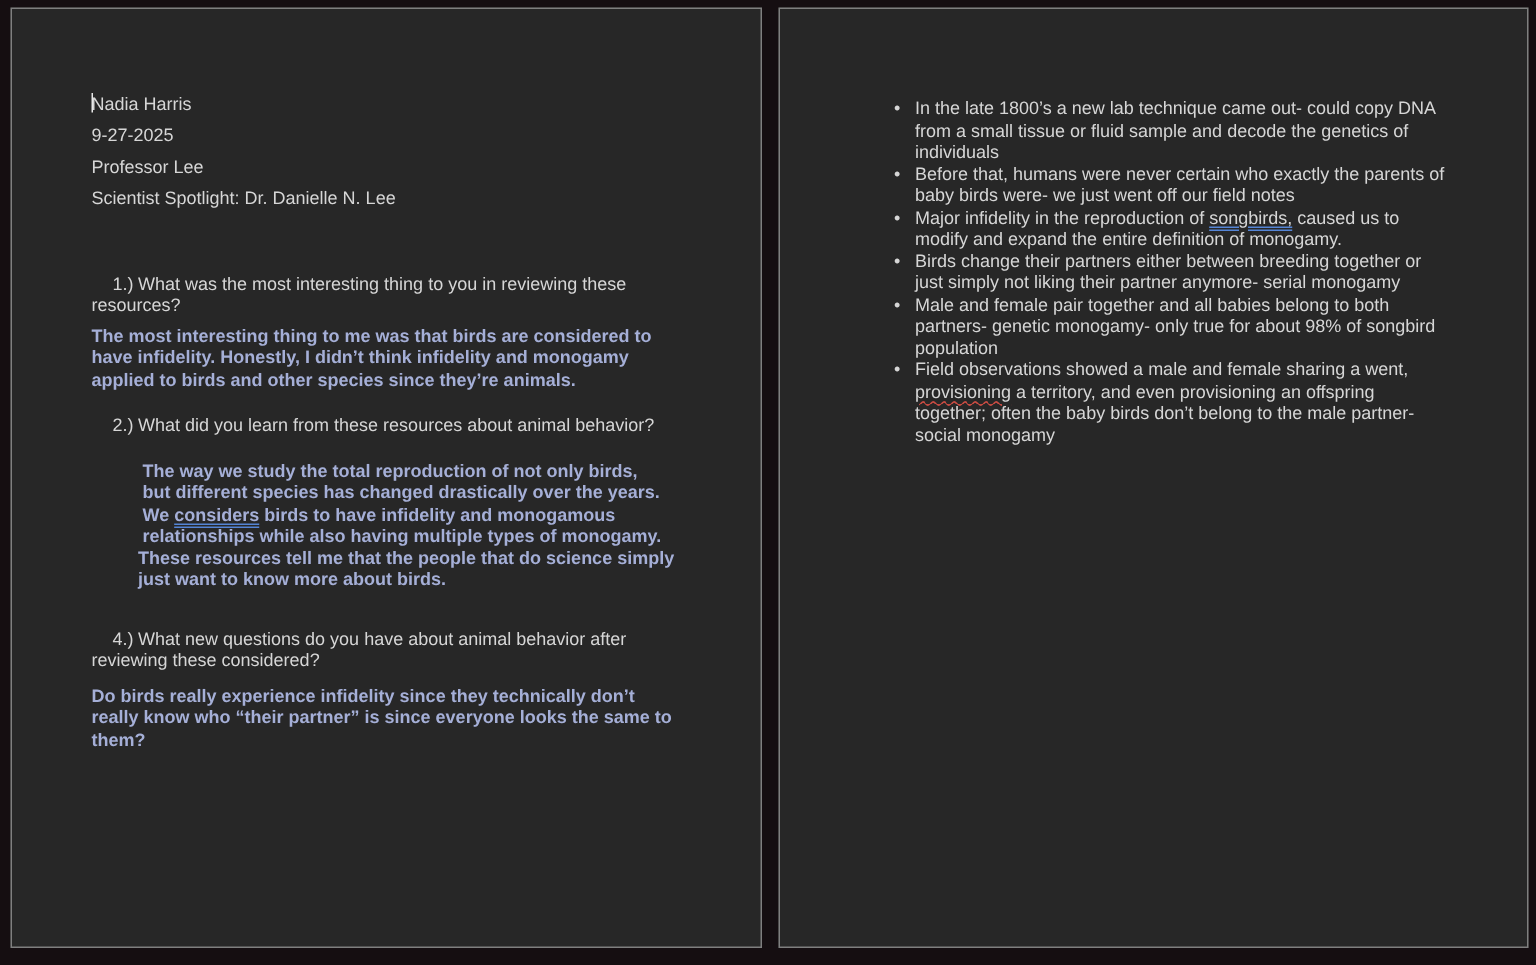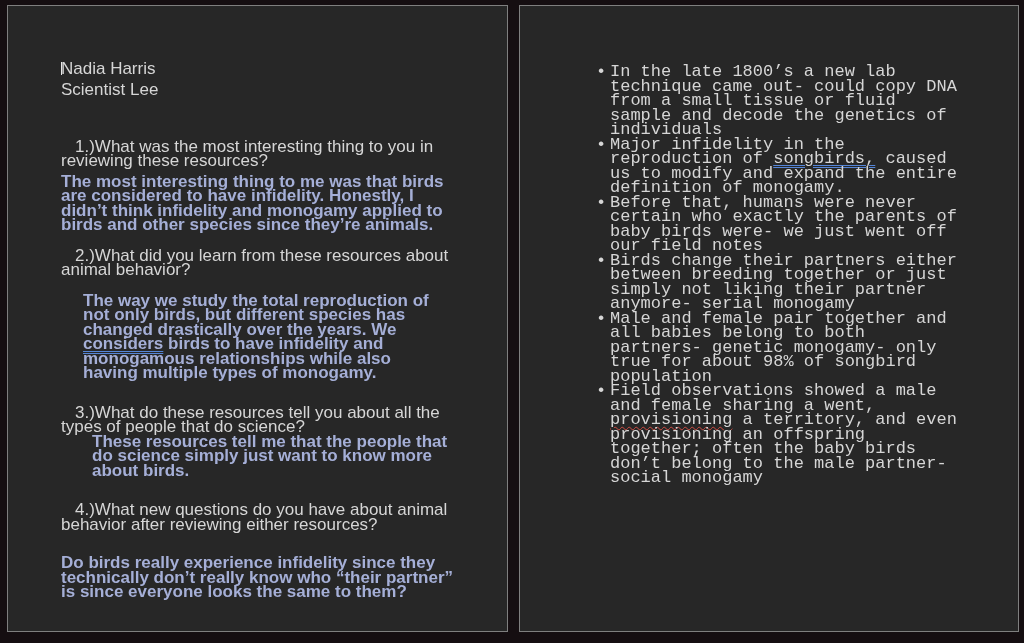--- a/index.html
+++ b/index.html
@@ -16,46 +16,46 @@
   body{
     width:1024px;height:643px;position:relative;overflow:hidden;
     background:var(--canvas-bg);
     font-family:"Liberation Sans", sans-serif;
   }
   .page{
     position:absolute;top:5px;height:627px;box-sizing:border-box;
     background:var(--page-bg);
     border:1px solid var(--page-border);
     color:var(--body-text);
-    font-size:17px;line-height:14.5px;
+    font-size:12px;line-height:14.5px;
   }
   .page-left{left:7px;width:501px;}
   .page-right{left:519px;width:500px;}
   .inner{position:relative;padding:56px 53px 0 53px;box-sizing:border-box;height:100%;}
   .inner-right{padding-top:59px;}
   .cursor{position:absolute;left:53px;top:56px;width:1px;height:13px;background:var(--cursor-color);}
   .hdr p{margin:0 0 6.5px 0;}
   p{margin:0;}
   .q{text-indent:14px;}
   .qnum{display:inline-block;min-width:17px;text-indent:0;}
   .ans{color:var(--answer-text);font-weight:bold;}
-  .a2{margin-left:22px;margin-right:10px;}
+  .a2{margin-left:34px;margin-right:10px;}
   .a3{margin-left:31px;}
   .mt-q1{margin-top:42px;}
   .mt-a1{margin-top:6px;}
   .mt-q2{margin-top:16px;}
   .mt-a2{margin-top:16px;}
   .mt-q3{margin-top:25px;}
   .mt-q4{margin-top:25px;}
-  .mt-a4{margin-top:24px;}
+  .mt-a4{margin-top:9px;}
   .mt-ul1{margin-top:47px;}
   ul.bullets{list-style:none;margin:0;padding:0;}
   ul.bullets li{position:relative;padding-left:17px;margin:0 0 0 14px;}
   ul.bullets li::before{content:"\2022";position:absolute;left:0;top:0;}
-  .page-right ul.bullets li{margin-left:23px;padding-left:14px;font-family:Liberation Mono, monospace;}
+  .page-right ul.bullets li{margin-left:23px;padding-left:14px;}
   .mark-grammar{
     text-decoration:underline double;
     text-decoration-color:var(--grammar-underline);
     text-decoration-thickness:1px;
     text-underline-offset:2px;
   }
   .mark-spelling{
     text-decoration:underline wavy;
     text-decoration-color:var(--spelling-underline);
     text-decoration-thickness:1px;
@@ -65,50 +65,51 @@
 </head>
 <body>
 
 <div class="page page-left">
   <div class="inner">
     <span class="cursor"></span>
 
     <div class="hdr">
 
     <p class="hdr-line">Nadia Harris</p>
-        <p class="hdr-line">Scientist Lee</p>
+        <p class="hdr-line">9-27-2025</p>
+        <p class="hdr-line">Professor Lee</p>
+        <p class="hdr-line">Scientist Spotlight: Dr. Danielle N. Lee</p>
       </div>
 
     <p class="q mt-q1"><span class="qnum">1.)</span><span>What was the most interesting thing to you in reviewing these resources?</span></p>
 
     <p class="ans mt-a1">The most interesting thing to me was that birds are considered to have infidelity. Honestly, I didn’t think infidelity and monogamy applied to birds and other species since they’re animals.</p>
 
     <p class="q mt-q2"><span class="qnum">2.)</span><span>What did you learn from these resources about animal behavior?</span></p>
 
     <p class="ans a2 mt-a2"><span>The way we study the total reproduction of not only birds, but different species has changed drastically over the years. We </span><span class="mark-grammar">considers</span><span> birds to have infidelity and monogamous relationships while also having multiple types of monogamy.</span></p>
 
-    <p class="q mt-q3"><span class="qnum">3.)</span><span>What do these resources tell you about all the types of people that do science?</span></p>
 
     <p class="ans a3">These resources tell me that the people that do science simply just want to know more about birds.</p>
 
-    <p class="q mt-q4"><span class="qnum">4.)</span><span>What new questions do you have about animal behavior after reviewing either resources?</span></p>
+    <p class="q mt-q4"><span class="qnum">4.)</span><span>What new questions do you have about animal behavior after reviewing these considered?</span></p>
 
     <p class="ans mt-a4">Do birds really experience infidelity since they technically don’t really know who “their partner” is since everyone looks the same to them?</p>
 
     <ul class="bullets mt-ul1">
 
       </ul>
   </div>
 </div>
 
 <div class="page page-right">
   <div class="inner inner-right">
     <ul class="bullets">
 
     <li class="bullet-item"><span>In the late 1800’s a new lab technique came out- could copy DNA from a small tissue or fluid sample and decode the genetics of individuals</span></li>
+        <li class="bullet-item"><span>Before that, humans were never certain who exactly the parents of baby birds were- we just went off our field notes</span></li>
         <li class="bullet-item"><span>Major infidelity in the reproduction of </span><span class="mark-grammar">songbirds,</span><span> caused us to modify and expand the entire definition of monogamy.</span></li>
-        <li class="bullet-item"><span>Before that, humans were never certain who exactly the parents of baby birds were- we just went off our field notes</span></li>
         <li class="bullet-item"><span>Birds change their partners either between breeding together or just simply not liking their partner anymore- serial monogamy</span></li>
         <li class="bullet-item"><span>Male and female pair together and all babies belong to both partners- genetic monogamy- only true for about 98% of songbird population</span></li>
         <li class="bullet-item"><span>Field observations showed a male and female sharing a went, </span><span class="mark-spelling">provisioning</span><span> a territory, and even provisioning an offspring together; often the baby birds don’t belong to the male partner- social monogamy</span></li>
       </ul>
   </div>
 </div>
 
 </body></html>

